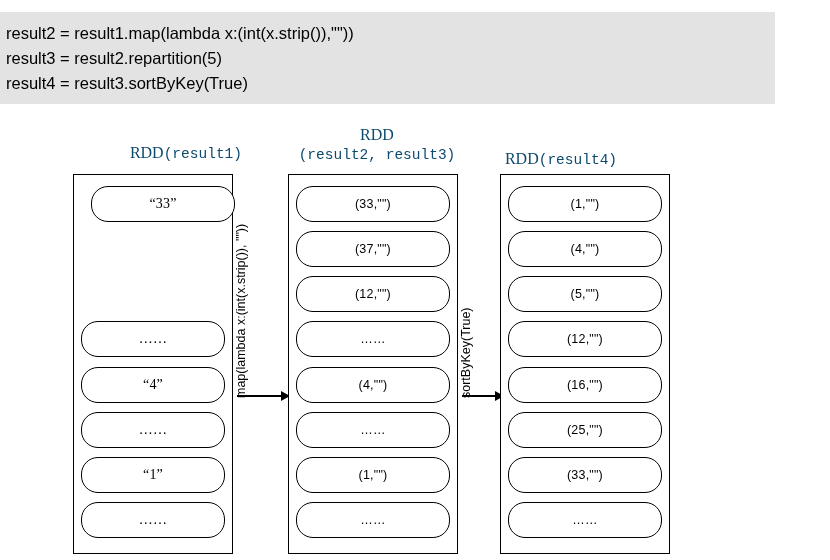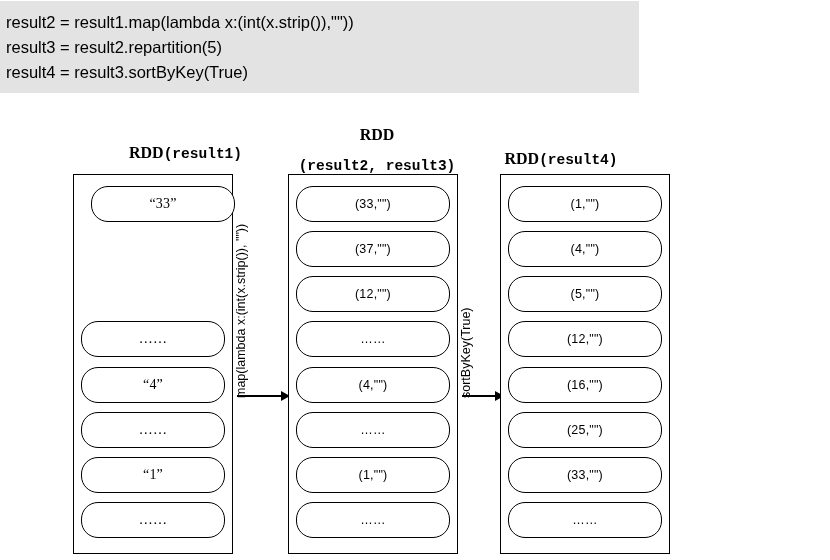--- a/index.html
+++ b/index.html
@@ -12,22 +12,22 @@
     height: 560px;
     position: relative;
     font-family: "Liberation Sans", sans-serif;
     overflow: hidden;
   }
 
   
   #code-block {
     position: absolute;
     left: 0;
-    top: 1px;
-    width: 639px;
+    top: 12px;
+    width: 775px;
     height: 92px;
     background: #e3e3e3;
     box-sizing: border-box;
     padding: 9px 10px 0 6px;
   }
   #code-block .code-line {
     font-family: "Liberation Sans", sans-serif;
     font-size: 16.5px;
     color: #000000;
     line-height: 25px;
@@ -40,24 +40,23 @@
     left: 0;
     top: 92px;
     width: 830px;
     height: 468px;
   }
 
   .col-title {
     position: absolute;
     font-family: "Liberation Serif", serif;
     font-size: 16px;
-    color: #000000;
+    color: #0c4a6e;
     text-align: center;
     white-space: nowrap;
-    font-weight: bold;
   }
   .col-title .mono {
     font-family: "Liberation Mono", monospace;
     font-size: 14.5px;
   }
 
   .rdd-box {
     position: absolute;
     border: 1.6px solid #000;
     background: #ffffff;
@@ -116,21 +115,21 @@
 </div>
 
 <div id="diagram">
 
   <div class="col-title" style="left:62px; top:52px; width:180px;text-align:right;">
     <span>RDD</span><span class="mono">(result1)</span>
   </div>
 
   <div class="col-title" style="left:282px; top:34px; width:190px;">
     <div>RDD</div>
-    <div class="mono" style="margin-top:14px;text-align:center;">(result2, result3)</div>
+    <div class="mono" style="margin-top:3px;text-align:center;">(result2, result3)</div>
   </div>
 
   <div class="col-title" style="left:471px; top:58px; width:180px;">
     <span>RDD</span><span class="mono">(result4)</span>
   </div>
 
   <div class="rdd-box" style="left:73px; top:82px; width:160px; height:380px;"></div>
 
   <div class="cell serif" style="left:91px; top:94px; width:144px; height:36px;">“33”</div>
   <div class="cell serif" style="left:81px; top:229px; width:144px; height:36px;">……</div>

